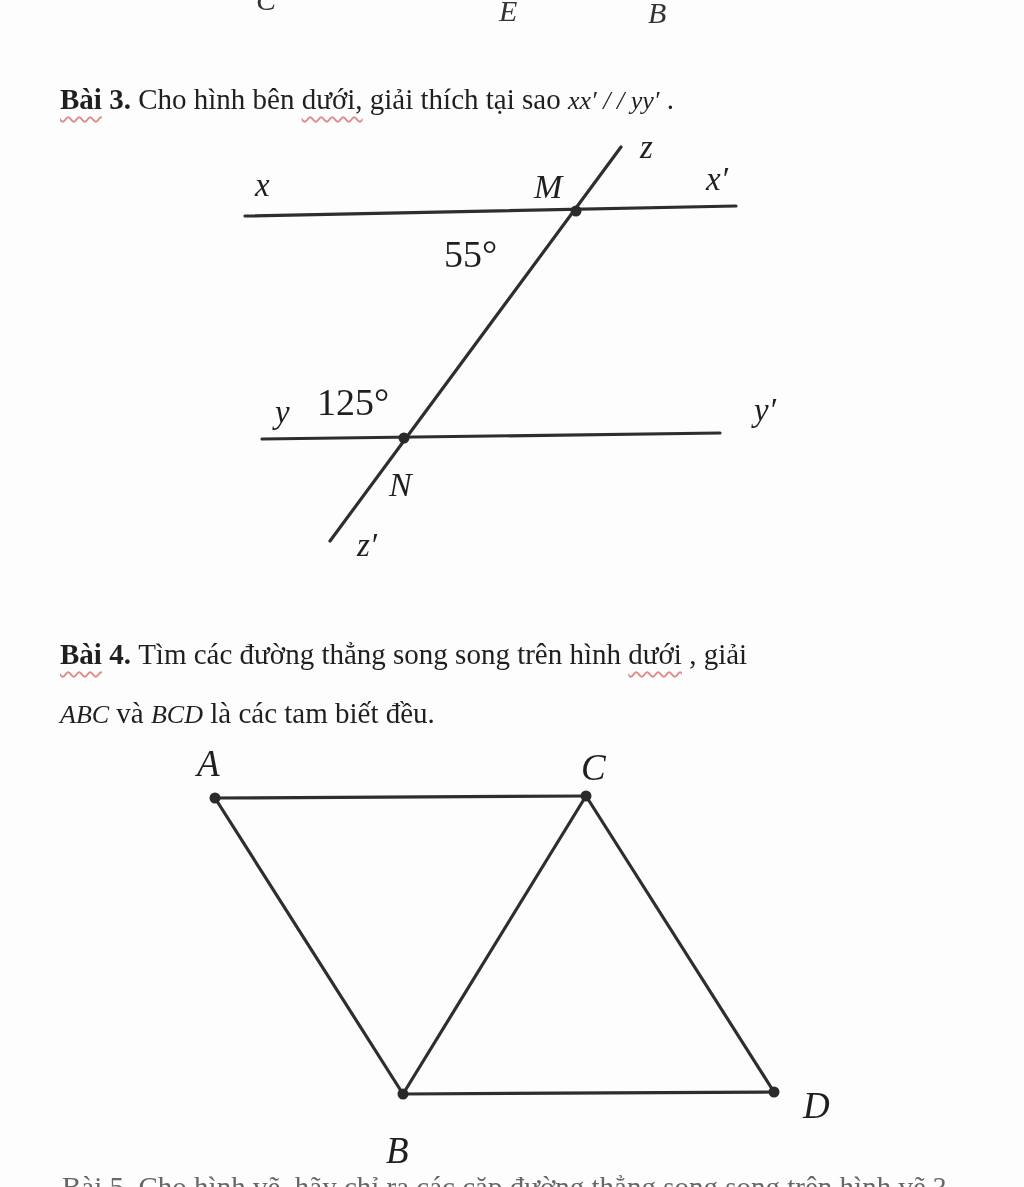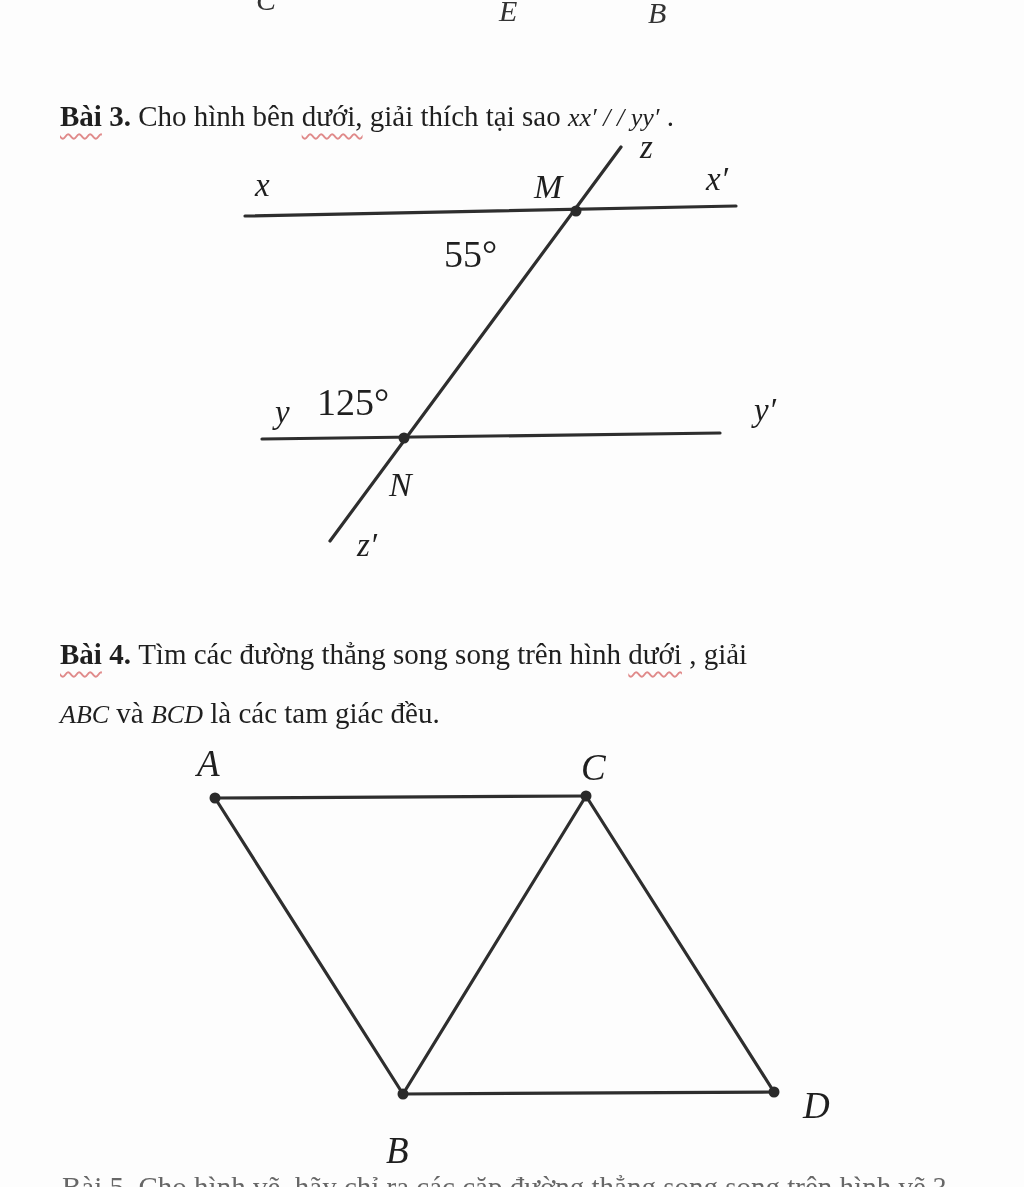--- a/index.html
+++ b/index.html
@@ -10,21 +10,21 @@
     position:relative; width:1024px; height:1187px; overflow:hidden;
     background:var(--bg); font-family:"Liberation Serif", serif; color:var(--ink);
   }
   .para{position:absolute; left:60px; width:940px; font-size:29px; line-height:59px; color:var(--ink);}
   .para .b{font-weight:bold;}
   .para .m{font-style:italic; font-size:26px;}
   .para .sq{
     text-decoration-line:underline; text-decoration-style:wavy;
     text-decoration-color:var(--squig); text-decoration-thickness:2px; text-underline-offset:7px;
   }
-  #bai3-para{top:58px;}
+  #bai3-para{top:41px;}
   #bai4-para{top:596px;}
   #figures-svg{position:absolute; left:0; top:0; pointer-events:none;}
   #top-letters span{
     position:absolute; font-size:30px; font-style:italic; color:#333;
     font-family:"Liberation Serif", serif;
   }
   #clipped-next-line{
     position:absolute; left:62px; top:1171px; width:900px; height:16px; overflow:hidden;
     color:var(--faded); font-size:29px; white-space:nowrap; opacity:.85;
   }
@@ -72,18 +72,18 @@
         <circle cx="774" cy="1092" r="5.5" fill="#2a2a2a"></circle>
         <text x="197" y="776" fill="#1f1f1f" style="font-family:&quot;Liberation Serif&quot;, serif; font-size:37px;font-style:italic;">A</text>
         <text x="581" y="780" fill="#1f1f1f" style="font-family:&quot;Liberation Serif&quot;, serif; font-size:37px;font-style:italic;">C</text>
         <text x="386" y="1163" fill="#1f1f1f" style="font-family:&quot;Liberation Serif&quot;, serif; font-size:37px;font-style:italic;">B</text>
         <text x="803" y="1118" fill="#1f1f1f" style="font-family:&quot;Liberation Serif&quot;, serif; font-size:37px;font-style:italic;">D</text>
       </g>
     </svg>
 
   <p class="para" id="bai4-para">
     <span><span class="b sq">Bài</span><span class="b"> 4. </span><span class="">Tìm các đường thẳng song song trên hình </span><span class="sq">dưới</span><span class=""> , giải</span></span><br>
-    <span><span class="m">ABC</span><span class=""> và </span><span class="m">BCD</span><span class=""> là các tam giác đều.</span></span>
+    <span><span class="m">ABC</span><span class=""> và </span><span class="m">BCD</span><span class=""> là các tam biết đều.</span></span>
   </p>
 
   <div id="clipped-next-line">Bài 5. Cho hình vẽ, hãy chỉ ra các cặp đường thẳng song song trên hình vẽ ?</div>
 
 </div>
 
 </body></html>

